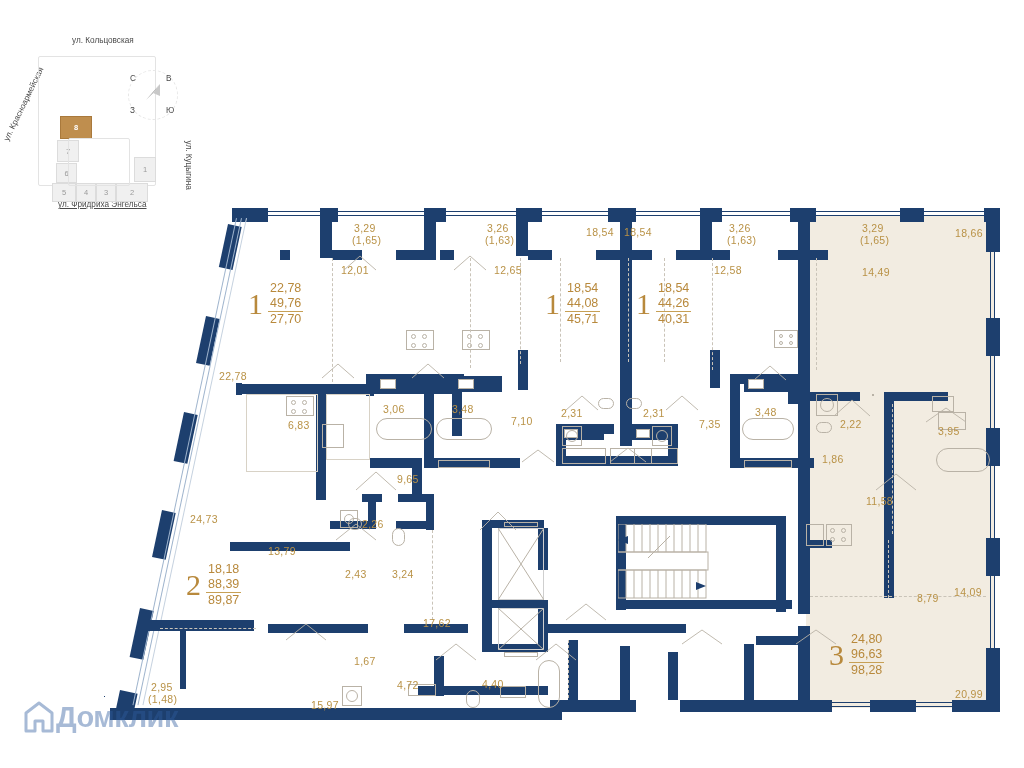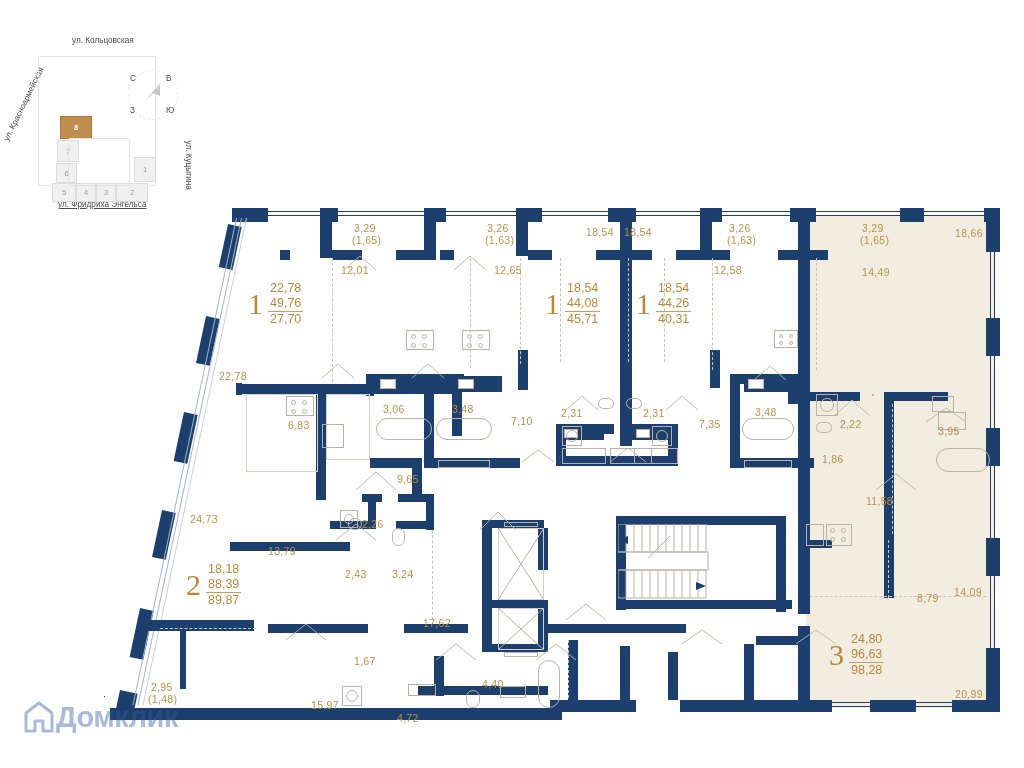--- a/index.html
+++ b/index.html
@@ -445,21 +445,21 @@
   <div class="dim" style="left:840px;top:418px;">2,22</div>
   <div class="dim" style="left:938px;top:425px;">3,95</div>
   <div class="dim" style="left:822px;top:453px;">1,86</div>
   <div class="dim" style="left:866px;top:495px;">11,58</div>
   <div class="dim" style="left:397px;top:473px;">9,65</div>
   <div class="dim" style="left:362px;top:518px;">2,26</div>
   <div class="dim" style="left:345px;top:568px;">2,43</div>
   <div class="dim" style="left:392px;top:568px;">3,24</div>
   <div class="dim" style="left:423px;top:617px;">17,62</div>
   <div class="dim" style="left:354px;top:655px;">1,67</div>
-  <div class="dim" style="left:397px;top:712px;">4,72</div>
+  <div class="dim" style="left:397px;top:679px;">4,72</div>
   <div class="dim" style="left:482px;top:678px;">4,40</div>
   <div class="dim" style="left:311px;top:699px;">15,97</div>
   <div class="dim" style="left:899px;top:592px;margin-left:18px;">8,79</div>
   <div class="dim" style="left:954px;top:586px;">14,09</div>
   <div class="dim" style="left:955px;top:688px;">20,99</div>
 
   <svg class="abs" style="left:236px;top:240px;" width="760" height="470">
     <g stroke="#b9b2a6" stroke-width="0.9" fill="none">
       <path d="M108 30 L124 16 L140 30"></path>
       <path d="M218 30 L234 16 L250 30"></path>

